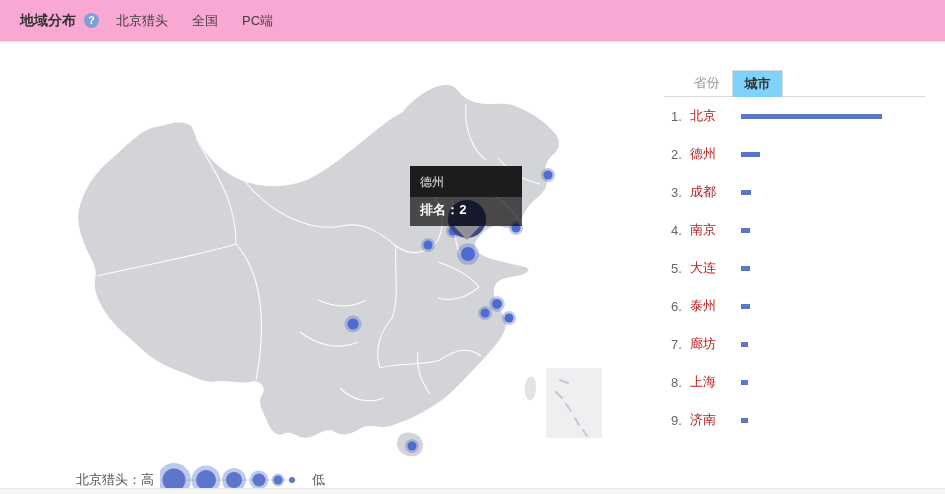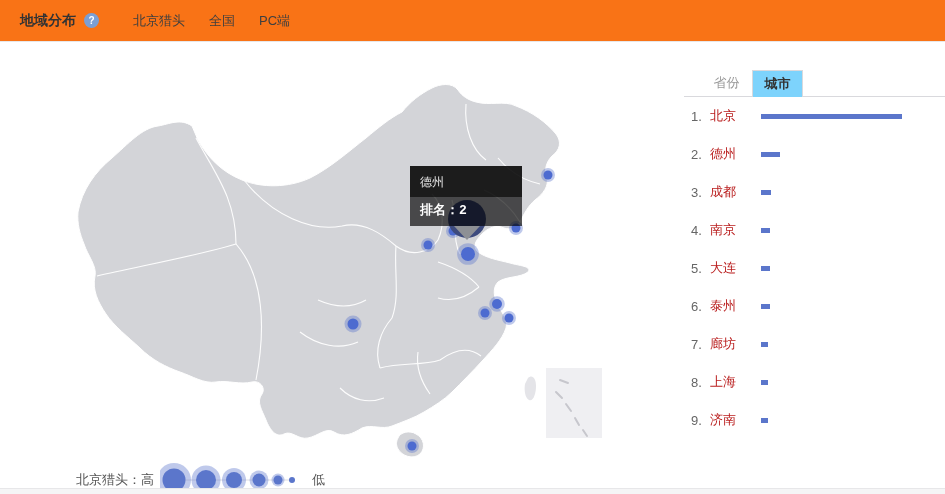--- a/index.html
+++ b/index.html
@@ -2,43 +2,43 @@
 <html><head>
 <meta charset="utf-8">
 <style>
   * { margin:0; padding:0; box-sizing:border-box; }
   html,body { width:945px; height:494px; overflow:hidden; background:#fff;
               font-family:"Liberation Sans","DejaVu Sans",sans-serif; }
   .stage { position:relative; width:945px; height:494px; }
 
   
   .topbar { position:absolute; left:0; top:0; width:945px; height:42px;
-            background:#f97316; border-bottom:1px solid #e7e7e9;
+            background:#f9a8d4; border-bottom:1px solid #e7e7e9;
             display:flex; align-items:center; z-index:5; }
   .title { font-size:14px; font-weight:bold; color:#333; margin-left:20px; }
   .help { width:15px; height:15px; border-radius:50%; background:#7c9fd4; color:#fff;
           font-size:10px; font-weight:bold; text-align:center; line-height:15px;
           margin-left:8px; cursor:pointer; }
-  .meta { display:flex; gap:24px; margin-left:34px; font-size:13px; color:#3f3f3f; }
+  .meta { display:flex; gap:24px; margin-left:17px; font-size:13px; color:#3f3f3f; }
 
   
   svg.mapsvg { position:absolute; left:0; top:0; z-index:1; }
 
   
   .tooltip { position:absolute; left:410px; top:166px; width:112px; z-index:7; }
   .tt-top { height:31px; background:rgba(0,0,0,0.87); color:#e9e9e9; font-size:12px;
             line-height:32px; padding-left:10px; }
   .tt-bot { height:29px; background:rgba(0,0,0,0.66); color:#fff; font-size:13px;
             font-weight:bold; line-height:28px; padding-left:10px;font-family:Liberation Mono, monospace; }
   .tt-arrow { position:absolute; left:454px; top:226px; width:0; height:0; z-index:8;
               border-left:13px solid transparent; border-right:13px solid transparent;
               border-top:14px solid #8e9095; }
 
   
-  .sidebar { position:absolute; left:684px; top:42px; width:261px; height:446px; z-index:6; }
+  .sidebar { position:absolute; left:664px; top:42px; width:261px; height:446px; z-index:6; }
   .tabline { position:absolute; left:0; top:54px; width:261px; height:1px; background:#d9d9dd; }
   .tab { position:absolute; top:28px; height:26px; width:51px; text-align:center;
          line-height:26px; font-size:13px; color:#999; cursor:pointer; }
   .tab.t0 { left:17px; }
   .tab.t1 { left:68px; color:#333; font-weight:bold; background:#7dd3fc; height:27px;
             border:1px solid #d9d9dd; border-bottom:none; }
   .list { position:absolute; left:0; top:55px; width:261px; }
   .row { height:38px; display:flex; align-items:center; font-size:13px; cursor:pointer; }
   .rk { width:26px; padding-left:7px; color:#666; }
   .ct { width:51px; color:#b91c1c; }

